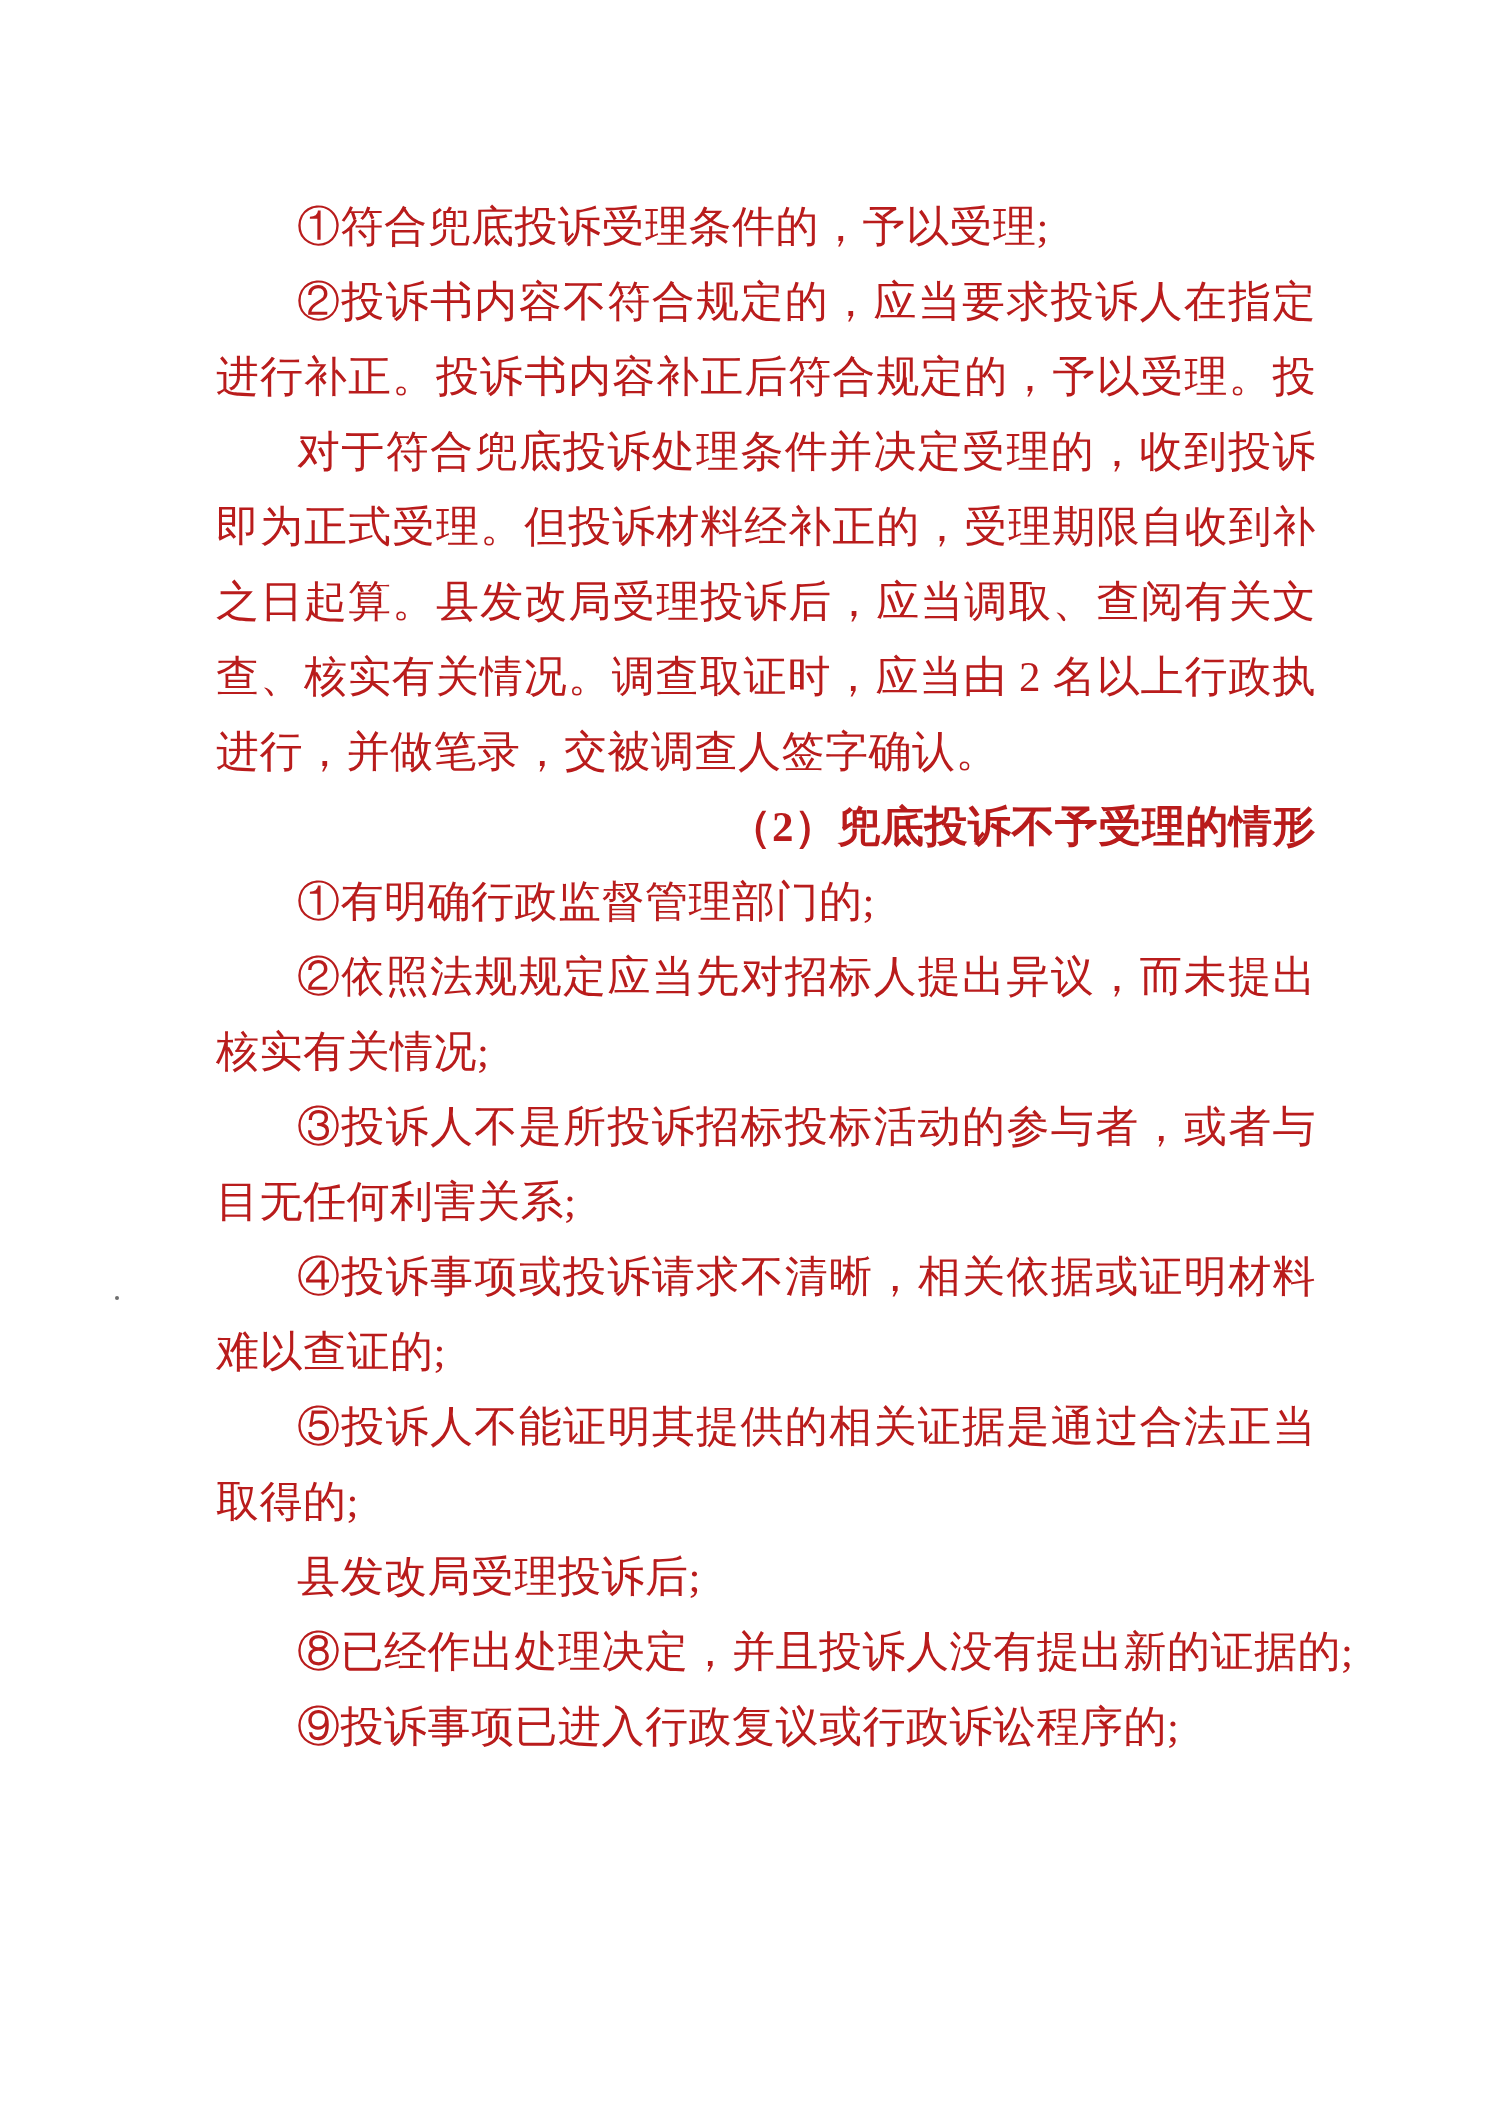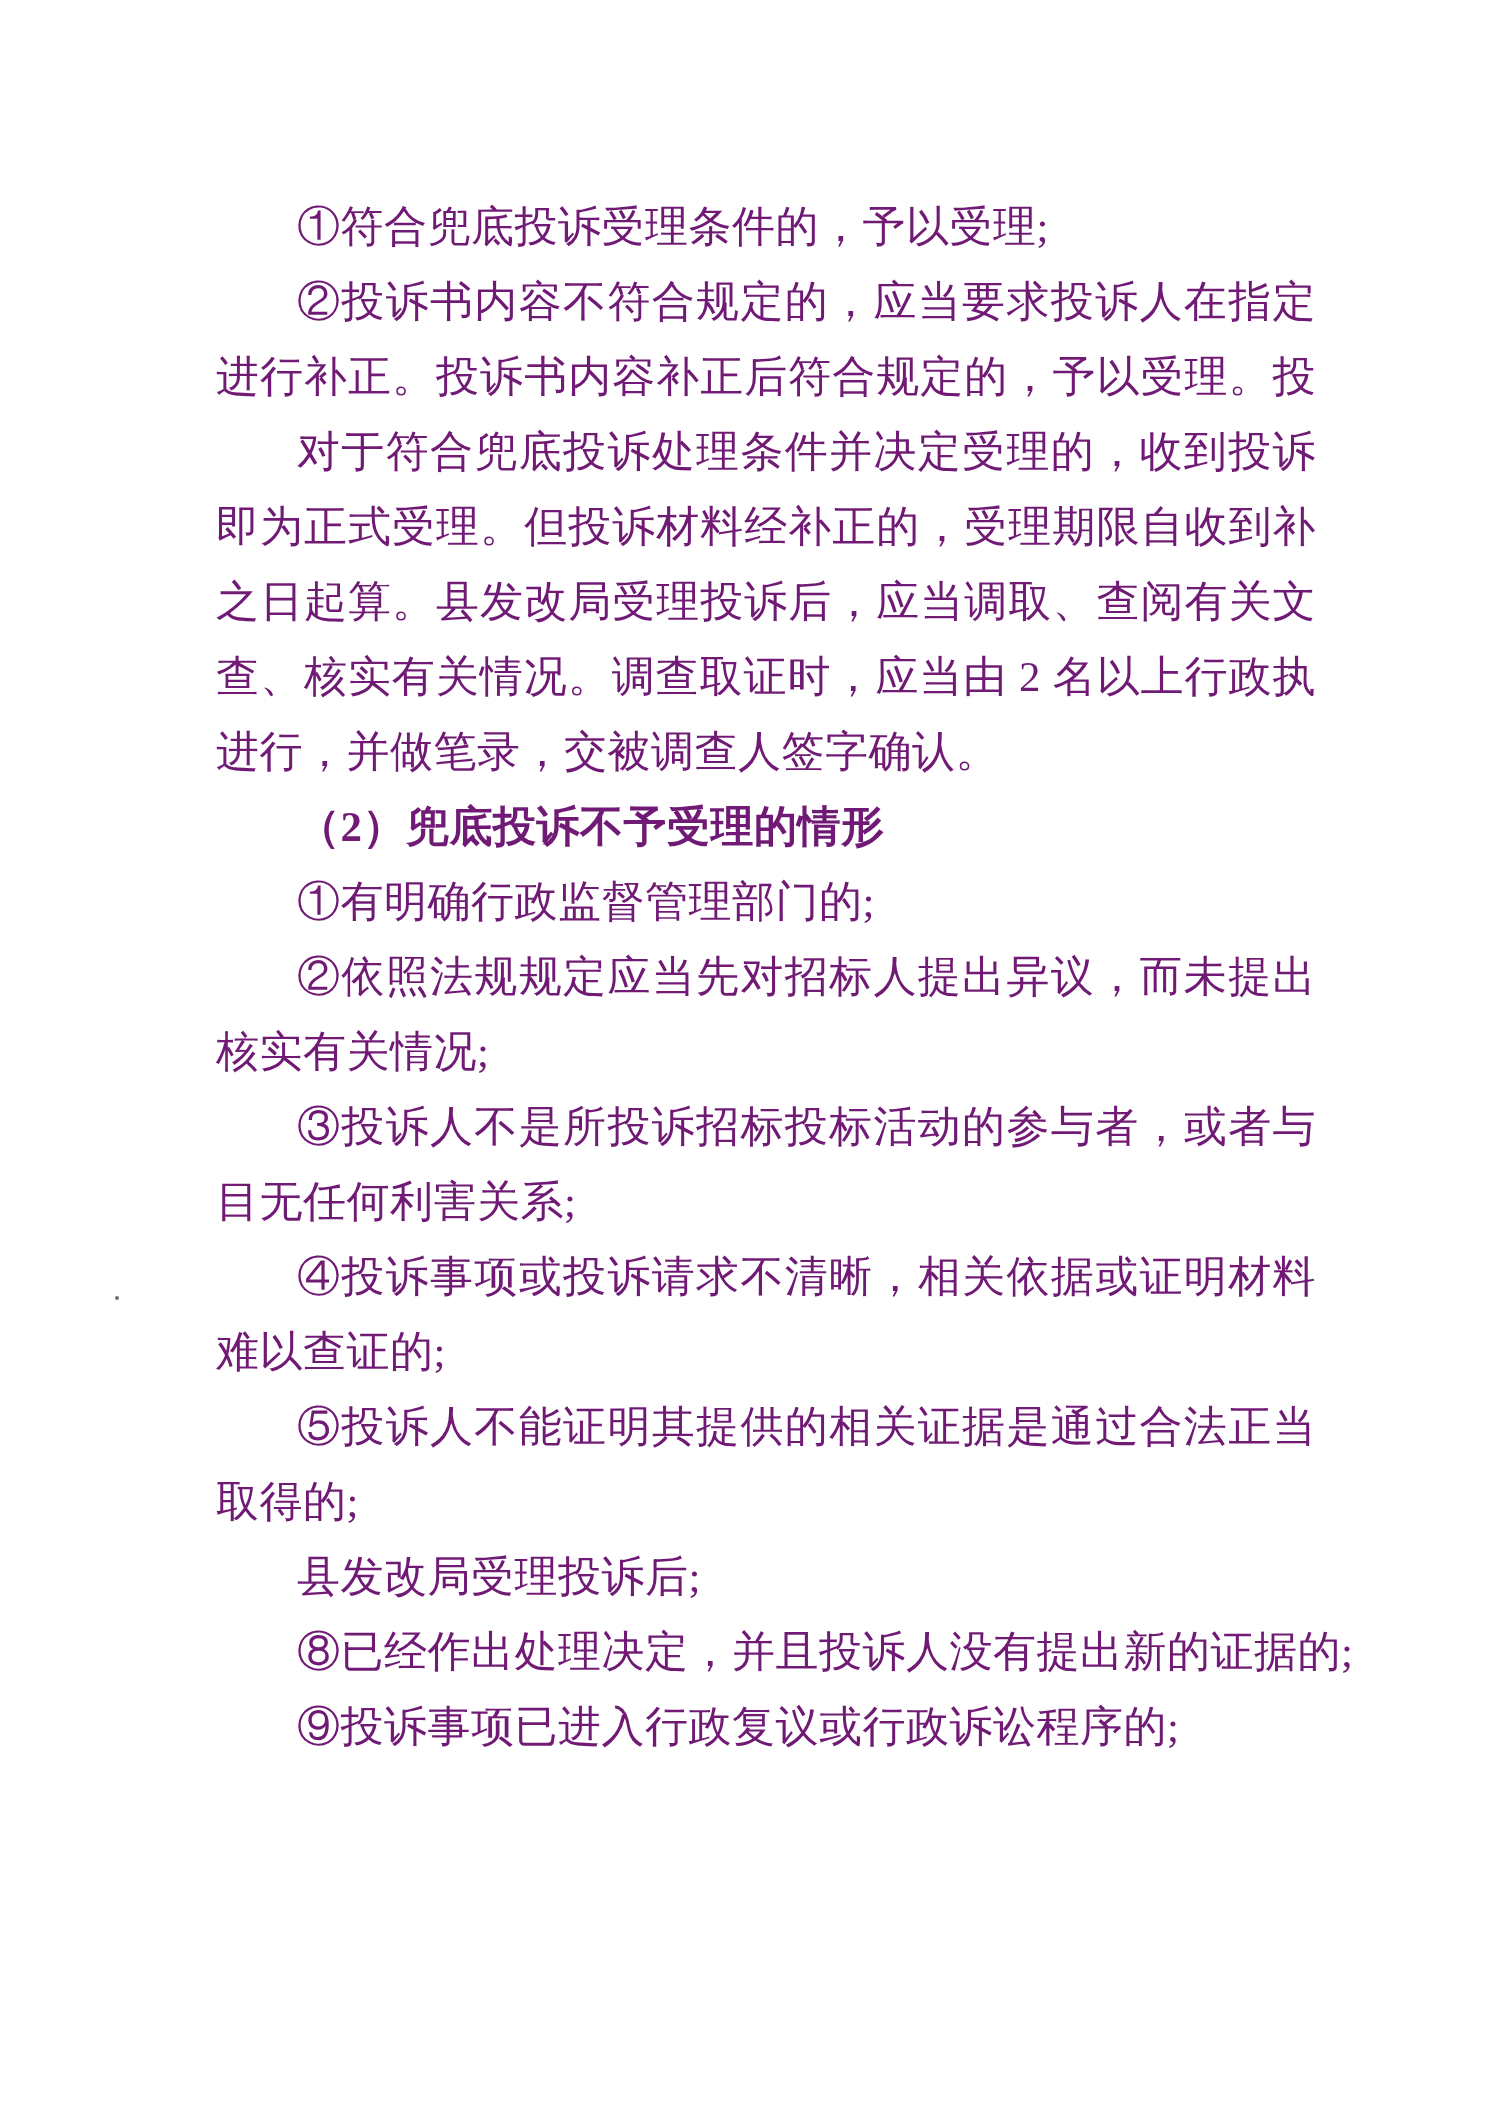--- a/index.html
+++ b/index.html
@@ -8,21 +8,21 @@
     background: #e8e8e8;
   }
   .page {
     position: relative;
     width: 1487px;
     height: 2105px;
     margin: 0 auto;
     background: #ffffff;
     overflow: hidden;
     font-family: "Liberation Serif", "DejaVu Serif", serif;
-    color: #701a75;
+    color: #b91c1c;
   }
   .text-block {
     position: absolute;
     left: 216px;
     top: 189px;
     width: 1100px;
   }
   .line {
     height: 75px;
     line-height: 75px;
@@ -36,20 +36,21 @@
     text-align: justify;
     text-align-last: justify;
     text-justify: inter-character;
     overflow: hidden;
   }
   .line.indent {
     text-indent: 81px;
   }
   .line.bold {
     font-weight: 700;
+    text-align: right;
   }
   .scan-dot {
     position: absolute;
     left: 115px;
     top: 1296px;
     width: 4px;
     height: 4px;
     background: #6e6e6e;
     border-radius: 50%;
   }

